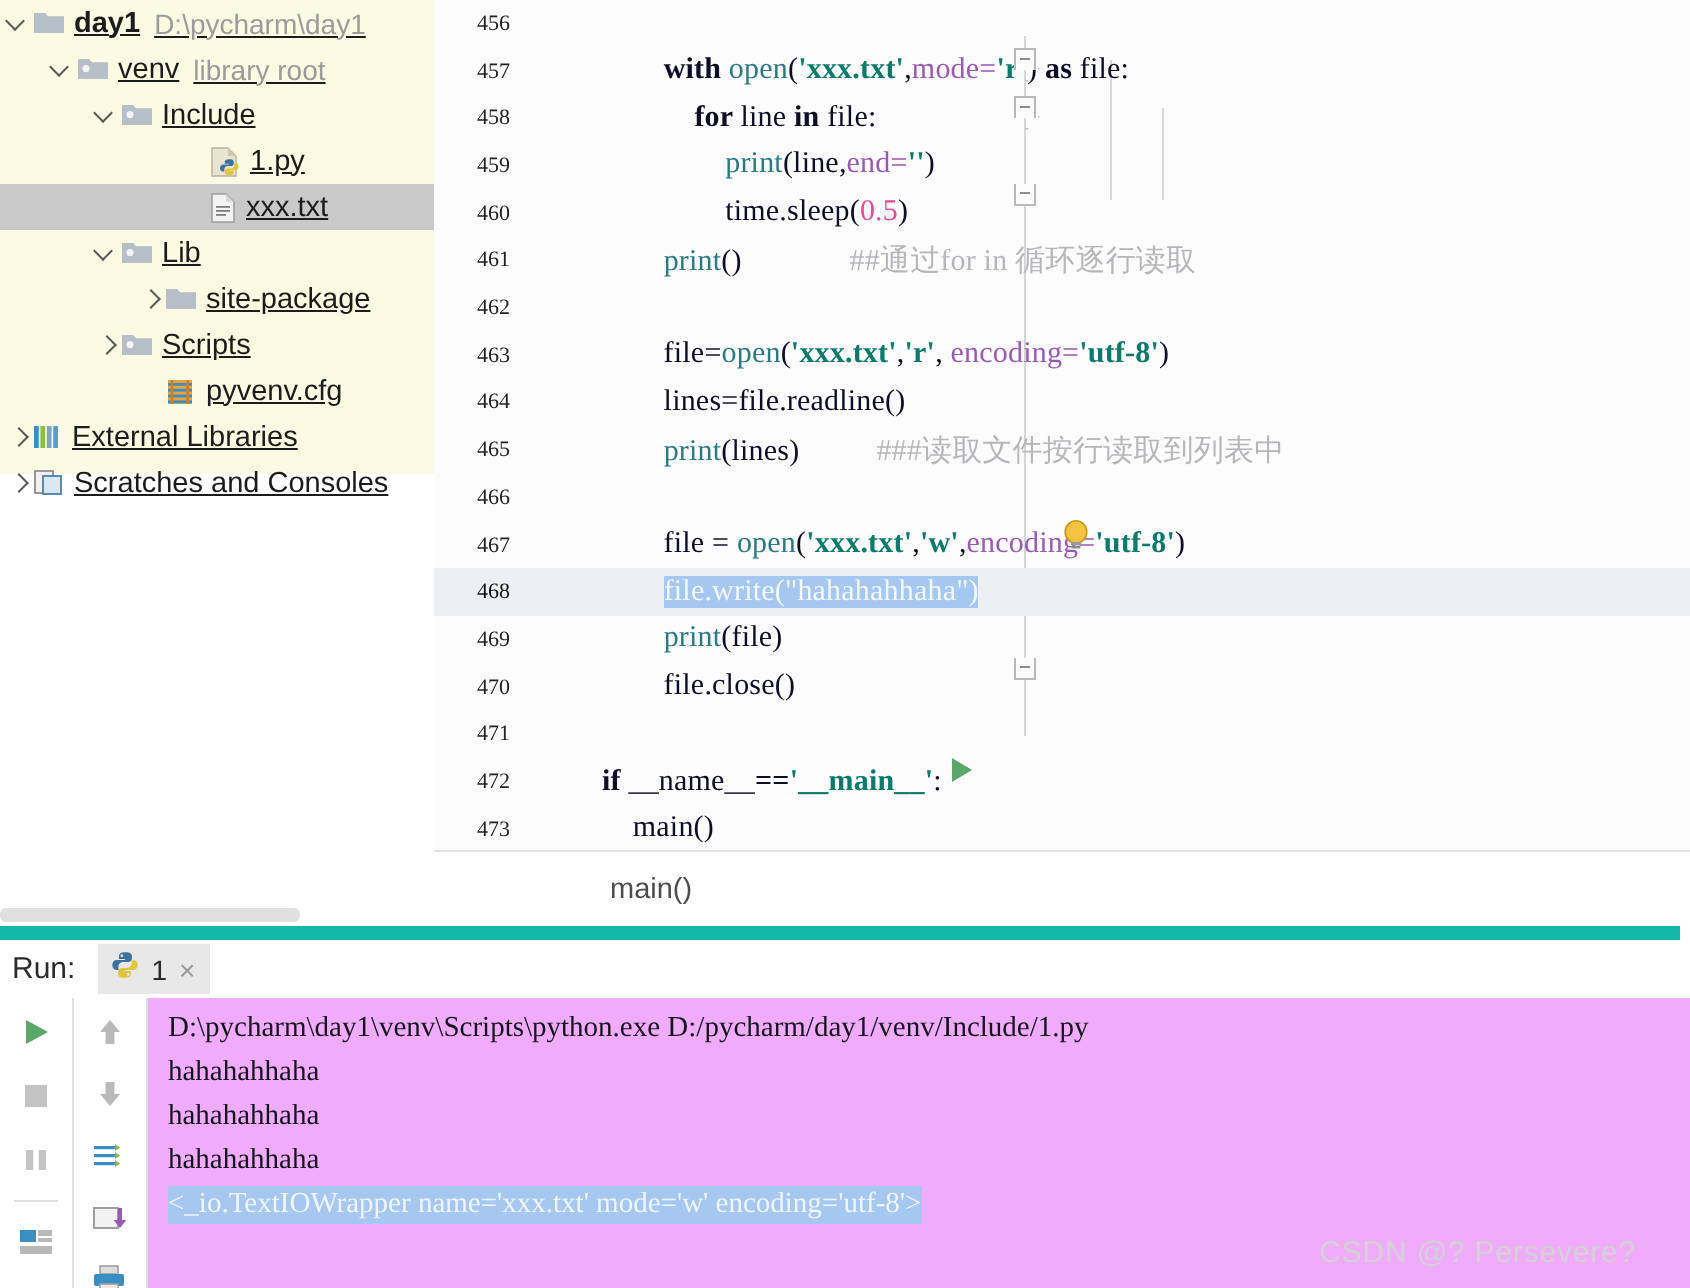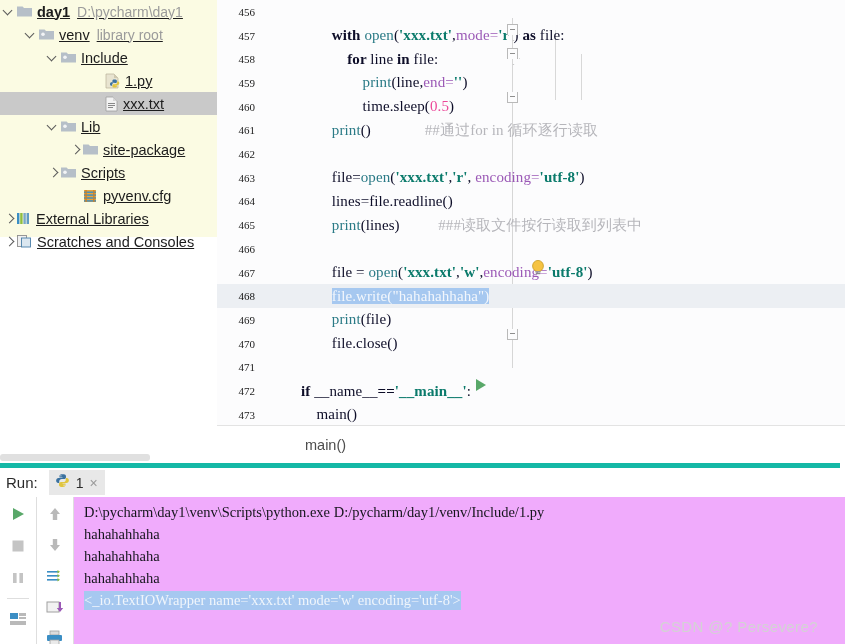--- a/index.html
+++ b/index.html
@@ -198,21 +198,21 @@
     position: absolute; left: 217px; top: 0;
     width: 1px; height: 463px;
     background: #d2d2d2;
   }
 
   
   #runpanel {
     position: absolute; left: 0; top: 463px;
     width: 840px; height: 181px;
     background: #ffffff;
-    border-top: 5px solid #14b8a6;
+    border-top: 7px solid #14b8a6;
   }
   #runhead {
     position: absolute; left: 0; top: 0;
     width: 845px; height: 29px;
     background: #ffffff;
     display: flex; align-items: center;
   }
   #run-label {
     margin-left: 6px;
     font-size: 15px;

